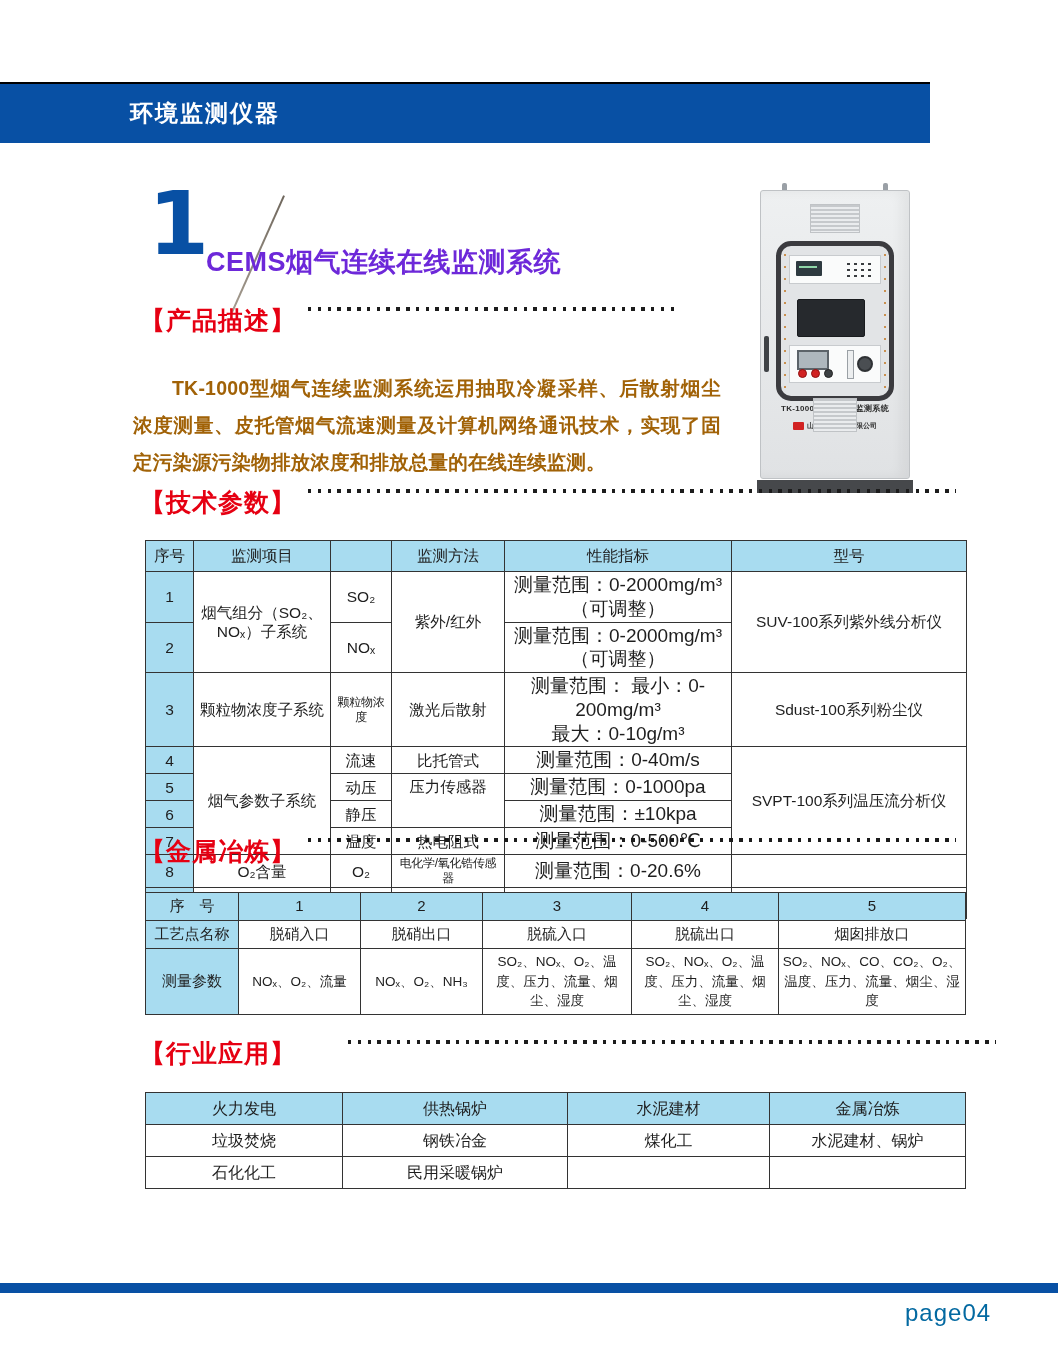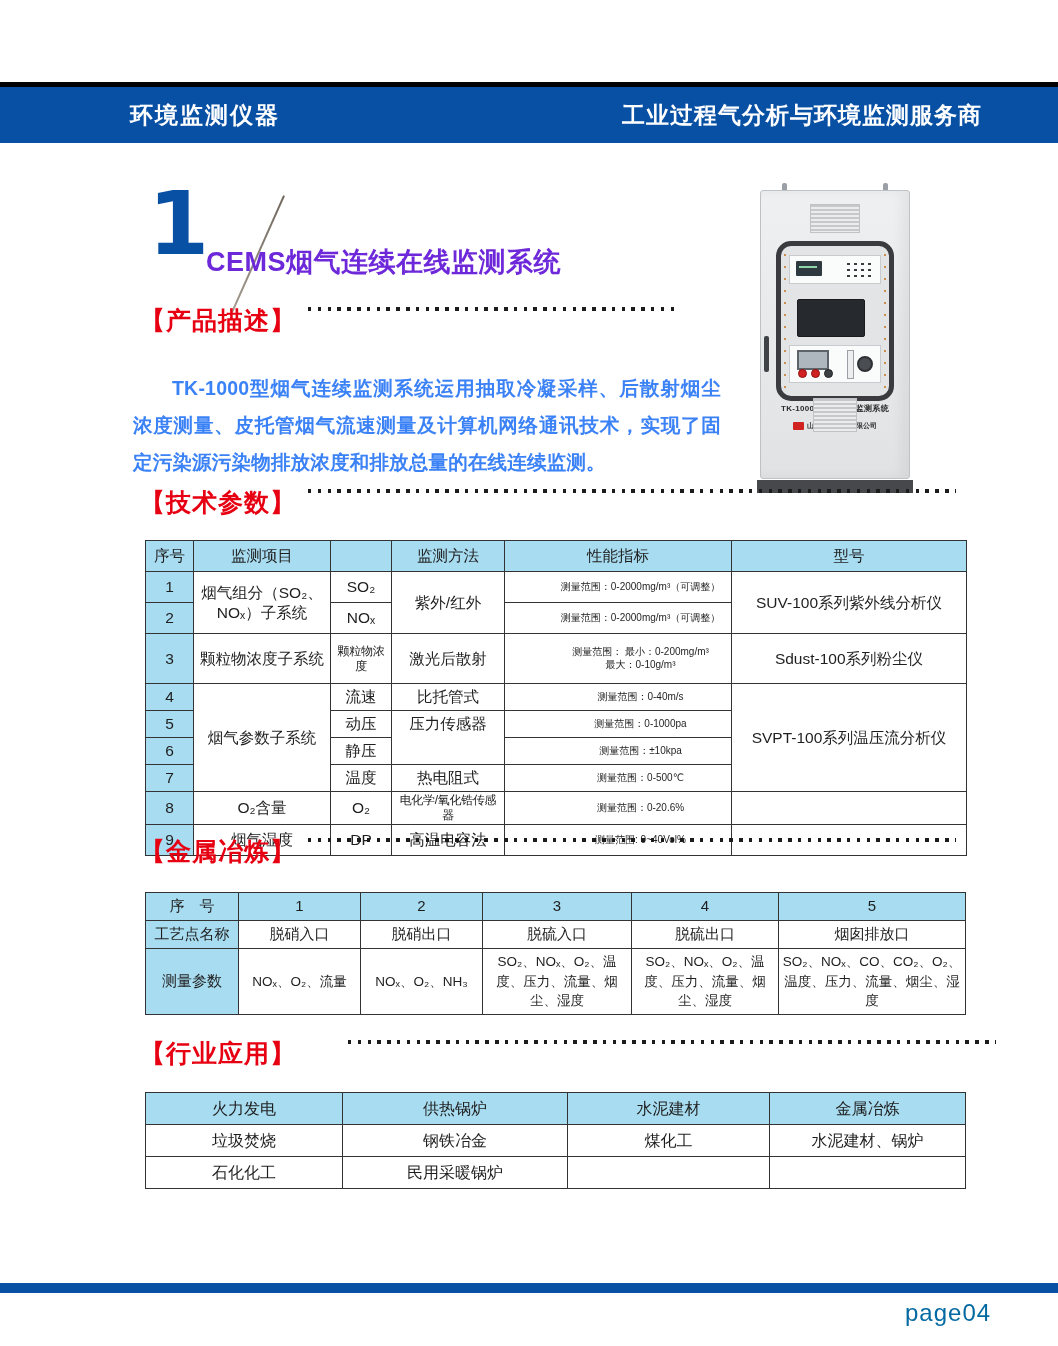--- a/index.html
+++ b/index.html
@@ -1,21 +1,21 @@
 <!DOCTYPE html>
 <html><head>
 <meta charset="utf-8">
 <style>
   html,body{margin:0;padding:0;background:#fff;}
   .page{position:relative;width:1058px;height:1346px;background:#ffffff;overflow:hidden;
         font-family:"Liberation Sans","DejaVu Sans",sans-serif;color:#1e1e1e;}
 
   
-  .topbar{position:absolute;top:82px;left:0;width:1058px;height:61px;background:#0850a4;
-          border-top:5px solid #000000;box-sizing:border-box;display:flex;align-items:center;
+  .topbar{position:absolute;top:82px;left:0;width:930px;height:61px;background:#0850a4;
+          border-top:2px solid #000000;box-sizing:border-box;display:flex;align-items:center;
           justify-content:space-between;padding:0 76px 0 130px;color:#fff;font-weight:bold;}
   .topbar .tl{font-size:23px;letter-spacing:2px;}
   .topbar .tr{font-size:23px;letter-spacing:1px;}
 
   
   .title-block{position:absolute;left:148px;top:188px;width:600px;height:140px;}
   .big-num{position:absolute;left:0;top:-8px;font-size:88px;line-height:1;font-weight:bold;
            color:#0850a4;font-family:"DejaVu Sans","Liberation Sans",sans-serif;}
   .slash{position:absolute;left:109px;top:2px;width:2px;height:128px;
          background:linear-gradient(180deg,#6f675d,#a59c90);transform:rotate(24deg);}
@@ -27,28 +27,28 @@
   .sec-label{color:#e60012;font-size:25px;font-weight:bold;letter-spacing:1px;line-height:1.1;white-space:nowrap;}
   .dots{height:4px;margin:0 0 4px 12px;
         background:repeating-linear-gradient(90deg,#1c1c1c 0 3.5px,transparent 3.5px 9.8px);}
   .sec.s-desc{top:307px;} .sec.s-desc .dots{width:372px;}
   .sec.s-tech{top:489px;font-family:Liberation Serif, serif;} .sec.s-tech .dots{width:648px;}
   .sec.s-pos{top:838px;}  .sec.s-pos  .dots{width:648px;}
   .sec.s-apps{top:1040px;gap:40px;}.sec.s-apps .dots{width:648px;}
 
   
   .desc-text{position:absolute;left:133px;top:350px;width:588px;font-size:19.5px;line-height:37px;
-             font-weight:600;color:#3b82f6;text-align:justify;text-indent:2em;letter-spacing:0.2px;}
+             font-weight:600;color:#a16207;text-align:justify;text-indent:2em;letter-spacing:0.2px;}
 
   
   table.grid{border-collapse:collapse;table-layout:fixed;position:absolute;left:145px;}
   .grid td{border:1px solid #333;text-align:center;vertical-align:middle;
            padding:1px 3px;line-height:1.25;font-size:15.5px;color:#1e1e1e;overflow:hidden;}
   .grid td.hd{background:#a8dcf0;}
-  .grid td.perf{font-size:10px;padding-left:48px;}
+  .grid td.perf{font-size:19px;}
   .grid td.pre{white-space:pre-line;}
   .grid td.small{font-size:12px;letter-spacing:-0.3px;}
   .grid td.vt{vertical-align:top;padding-top:2px;line-height:21px;}
   .tech{top:540px;width:821px;}
   .tech tr.h28 td{height:28px;} .tech tr.h47 td{height:47px;} .tech tr.h24 td{height:24px;}
   .postab{top:892px;width:820px;}
   .postab td{font-size:15px;}
   .postab tr.h25 td{height:25px;}
   .postab tr.h63 td{height:63px;}
   .postab td.params{font-size:13.5px;padding:1px 2px;line-height:1.45;}
@@ -98,21 +98,20 @@
   .footbar{position:absolute;top:1283px;left:0;width:1058px;height:10px;background:#0850a4;}
   .page-num{position:absolute;top:1299px;left:905px;font-size:24px;color:#0369a1;letter-spacing:1px;}
 </style>
 </head>
 <body>
 
 <div class="page">
 
   <div class="topbar">
     <span class="tl">环境监测仪器</span>
-    <span class="tr">工业过程气分析与环境监测服务商</span>
   </div>
 
   <div class="title-block">
     <span class="big-num">1</span>
     <div class="slash"></div>
     <div class="page-title">CEMS烟气连续在线监测系统</div>
   </div>
 
   <div class="cabinet">
     <div class="cab-hook l"></div>

